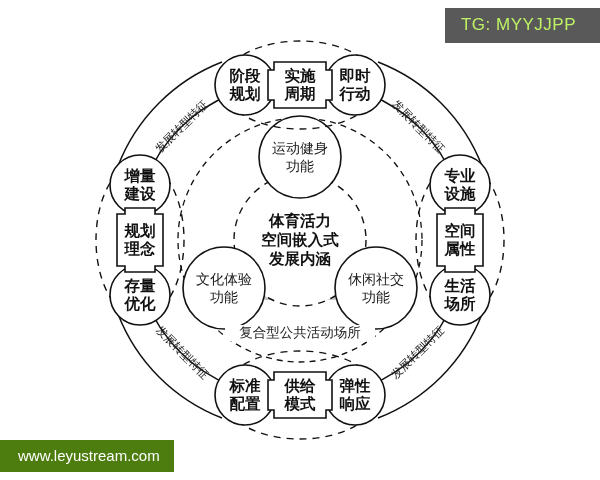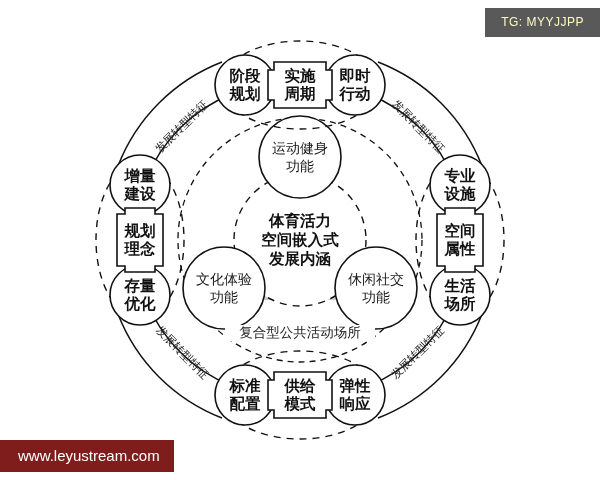--- a/index.html
+++ b/index.html
@@ -22,32 +22,32 @@
     left: 0;
     top: 0;
     width: 600px;
     height: 480px;
   }
   .tag-badge {
     position: absolute;
     right: 0;
     top: 8px;
     background: #595959;
-    color: #fef9c3;
-    font-size: 12px;
+    color: #bef264;
+    font-size: 17px;
     letter-spacing: 0.5px;
-    padding: 7px 16px 8px 16px;
+    padding: 7px 24px 8px 16px;
     font-family: "Liberation Sans", sans-serif;
     white-space: nowrap;
   }
   .watermark {
     position: absolute;
     left: 0;
     bottom: 8px;
-    background: #7f1d1d;
+    background: #4d7c0f;
     color: #ffffff;
     font-size: 15px;
     padding: 7px 14px 8px 18px;
     font-family: "Liberation Sans", sans-serif;
     white-space: nowrap;
   }
   text {
     font-family: "Liberation Sans", "DejaVu Sans", sans-serif;
     fill: #111111;
     dominant-baseline: middle;

